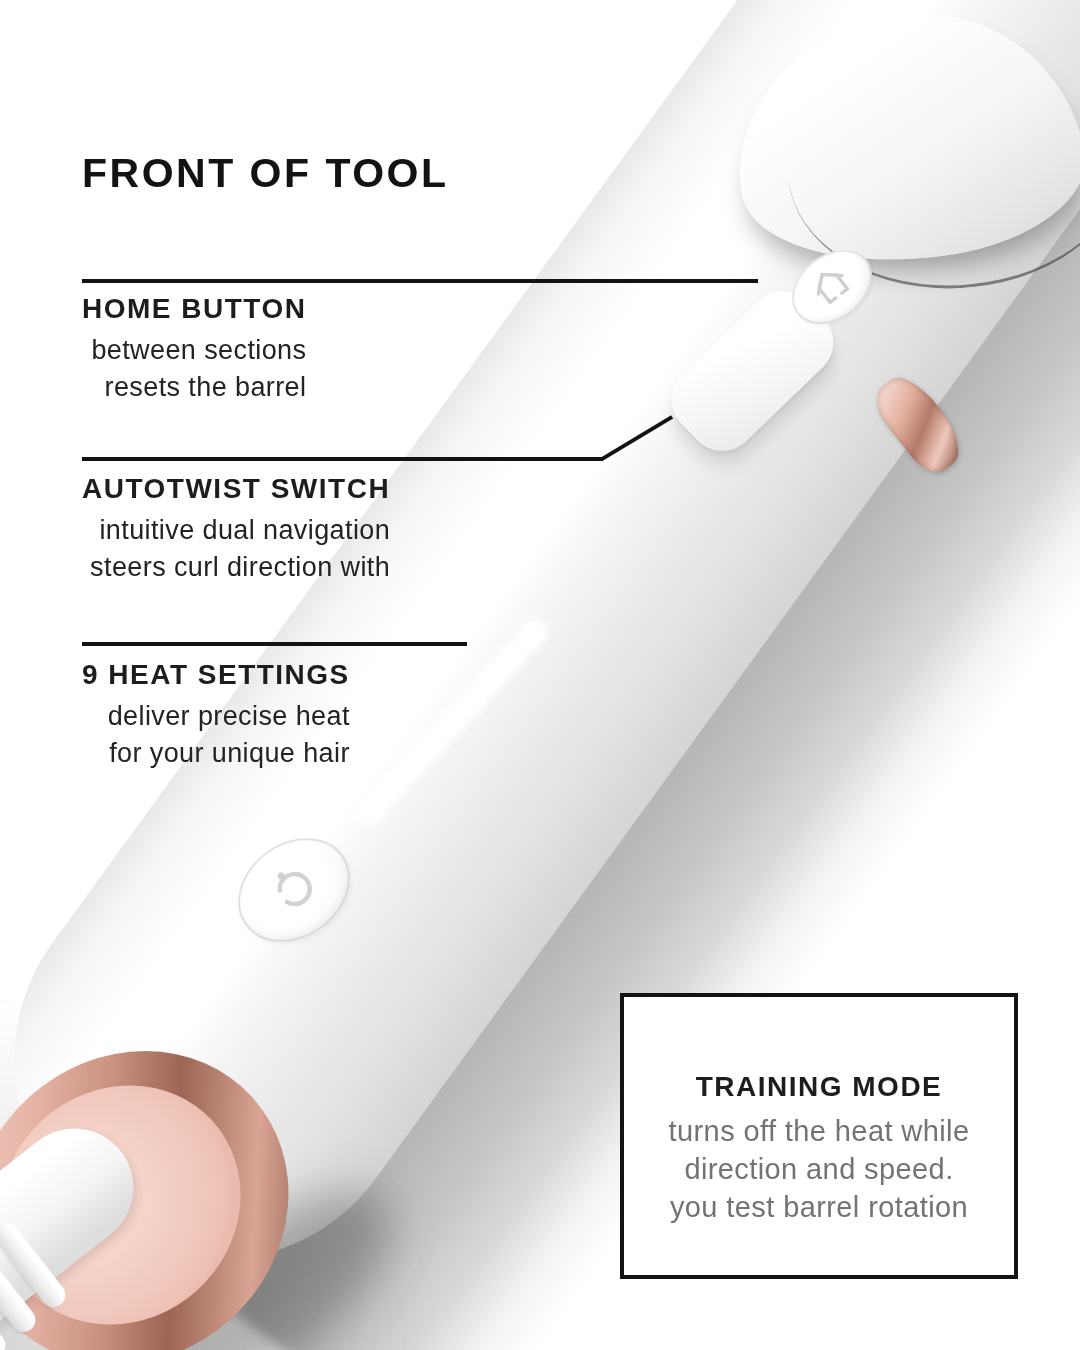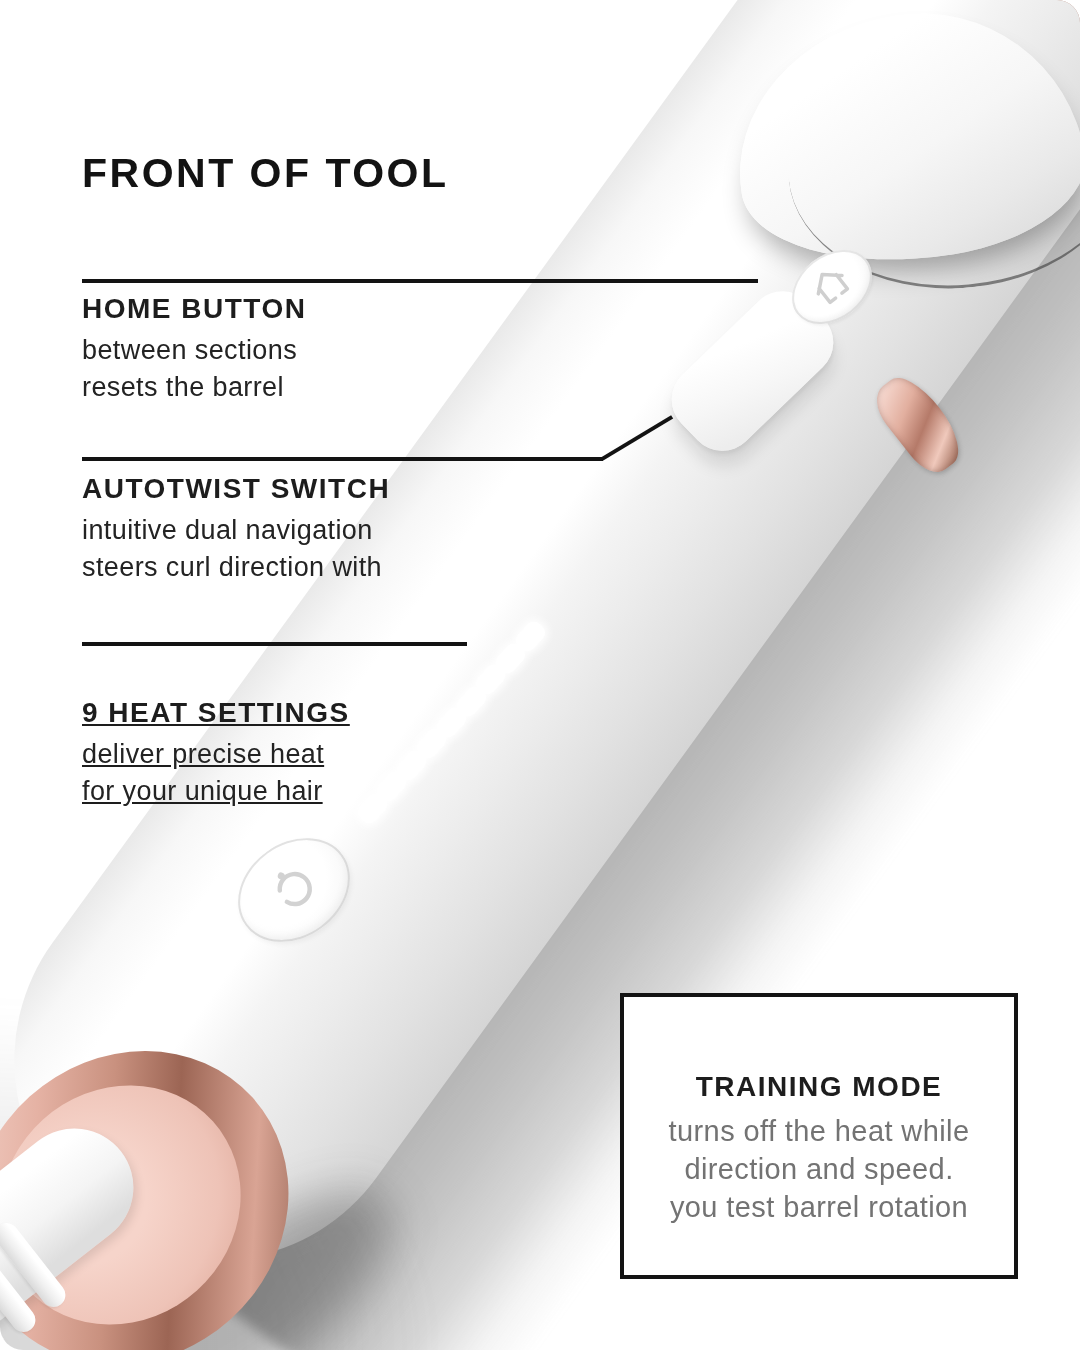--- a/index.html
+++ b/index.html
@@ -1,18 +1,18 @@
 <!DOCTYPE html>
 <html><head>
 <meta charset="utf-8">
 <style>
   html,body{margin:0;padding:0;background:#fff;}
   .canvas{
     position:relative;width:1080px;height:1350px;overflow:hidden;background:#ffffff;
-    font-family:"Liberation Sans",sans-serif;color:#1d1d1d;border-radius:23px;
+    font-family:"Liberation Sans",sans-serif;color:#1d1d1d;
   }
   .abs{position:absolute;}
 
   
   .shadow-band{
     left:-283px;top:365px;width:1700px;height:280px;
     transform:rotate(-54deg) translateY(330px);
     background:linear-gradient(180deg,
       rgba(80,80,80,0.48) 0%,
       rgba(105,105,105,0.40) 40%,
@@ -125,21 +125,21 @@
     background:linear-gradient(180deg,#ffffff 20%,#efefef 60%,#dadada 100%);
     box-shadow:0 2px 3px rgba(0,0,0,0.08);
   }
 
   
   .title{
     left:82px;top:150px;font-size:41px;font-weight:700;letter-spacing:2.5px;
     white-space:nowrap;color:var(--ink,#131313);
   }
   .c-line{position:absolute;height:4px;background:var(--ink,#131313);}
-  .callout{position:absolute;left:82px;}
+  .callout{position:absolute;left:82px;text-align:right;}
   .callout .h{font-size:28px;font-weight:700;letter-spacing:1.5px;line-height:32px;margin-bottom:7px;white-space:nowrap;}
   .callout .b{font-size:27px;line-height:37px;letter-spacing:0.4px;color:#232323;}
   .callout .b span{display:block;white-space:nowrap;}
 
   .training-box{
     left:620px;top:993px;width:398px;height:286px;box-sizing:border-box;
     border:4px solid var(--ink,#131313);background:#ffffff;text-align:center;
     padding-top:74px;
   }
   .training-box .h{font-size:28px;font-weight:700;letter-spacing:1.5px;line-height:32px;margin-bottom:9px;}
@@ -214,21 +214,21 @@
   <div class="c-line" style="left:596px;top:436px;width:82px;transform:rotate(-31deg);"></div>
   <div class="callout" style="top:473px;">
     <div class="h">AUTOTWIST SWITCH</div>
     <div class="b">
       <span>intuitive dual navigation</span>
       <span>steers curl direction with</span>
     </div>
   </div>
 
   <div class="c-line" style="left:82px;top:642px;width:385px;"></div>
-  <div class="callout" style="top:697px;text-decoration:underline;">
+  <div class="callout" style="top:659px;">
     <div class="h">9 HEAT SETTINGS</div>
     <div class="b">
       <span>deliver precise heat</span>
       <span>for your unique hair</span>
     </div>
   </div>
 
   <div class="abs training-box">
     <div class="h">TRAINING MODE</div>
     <div class="b">

